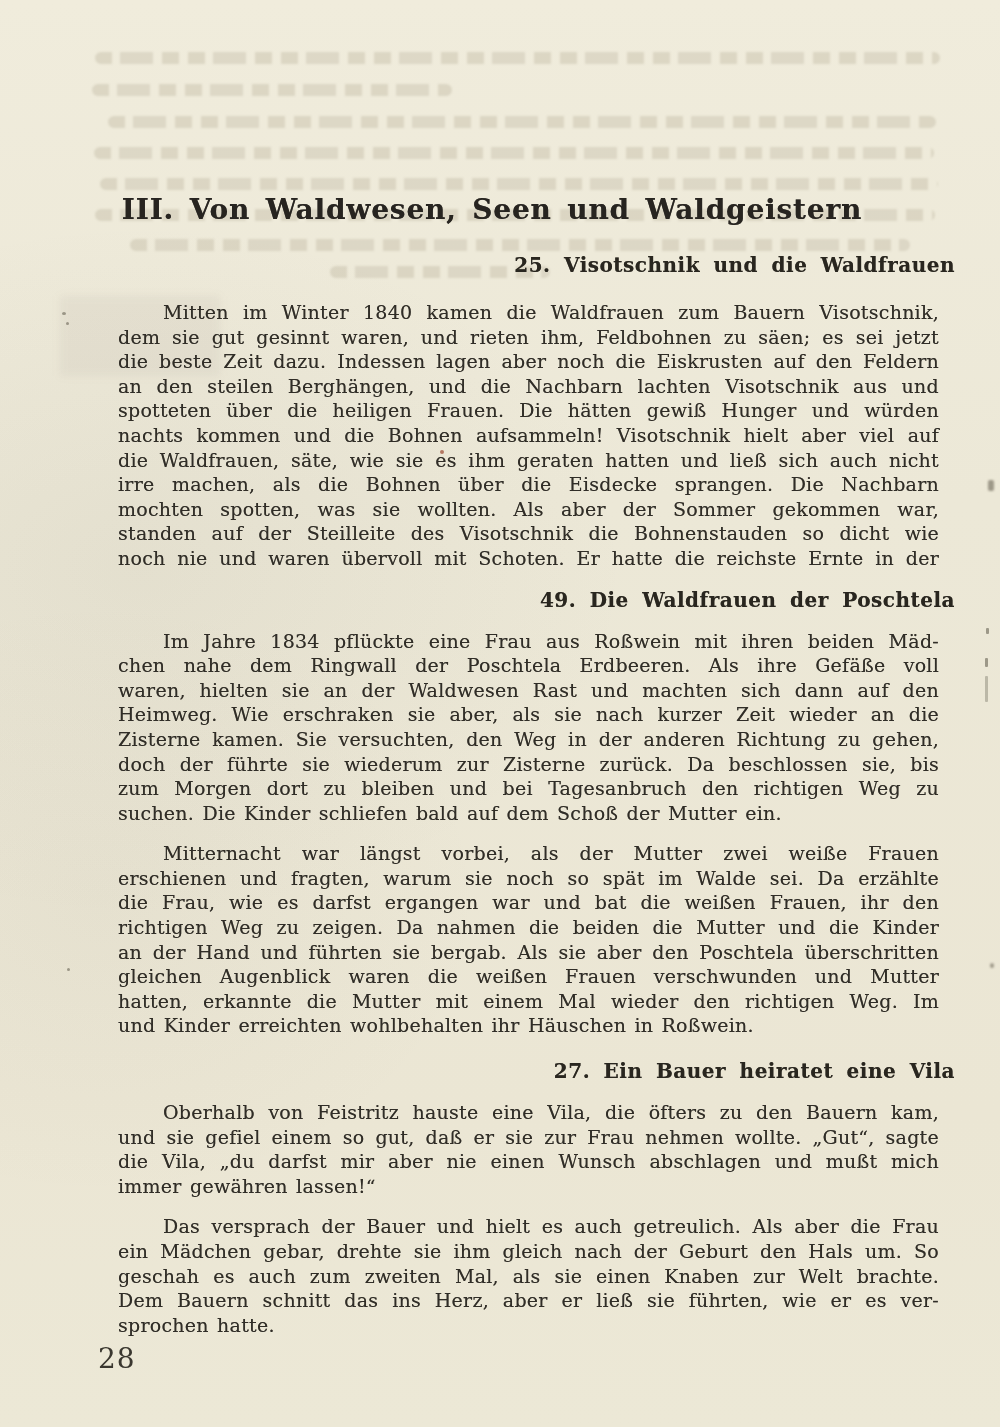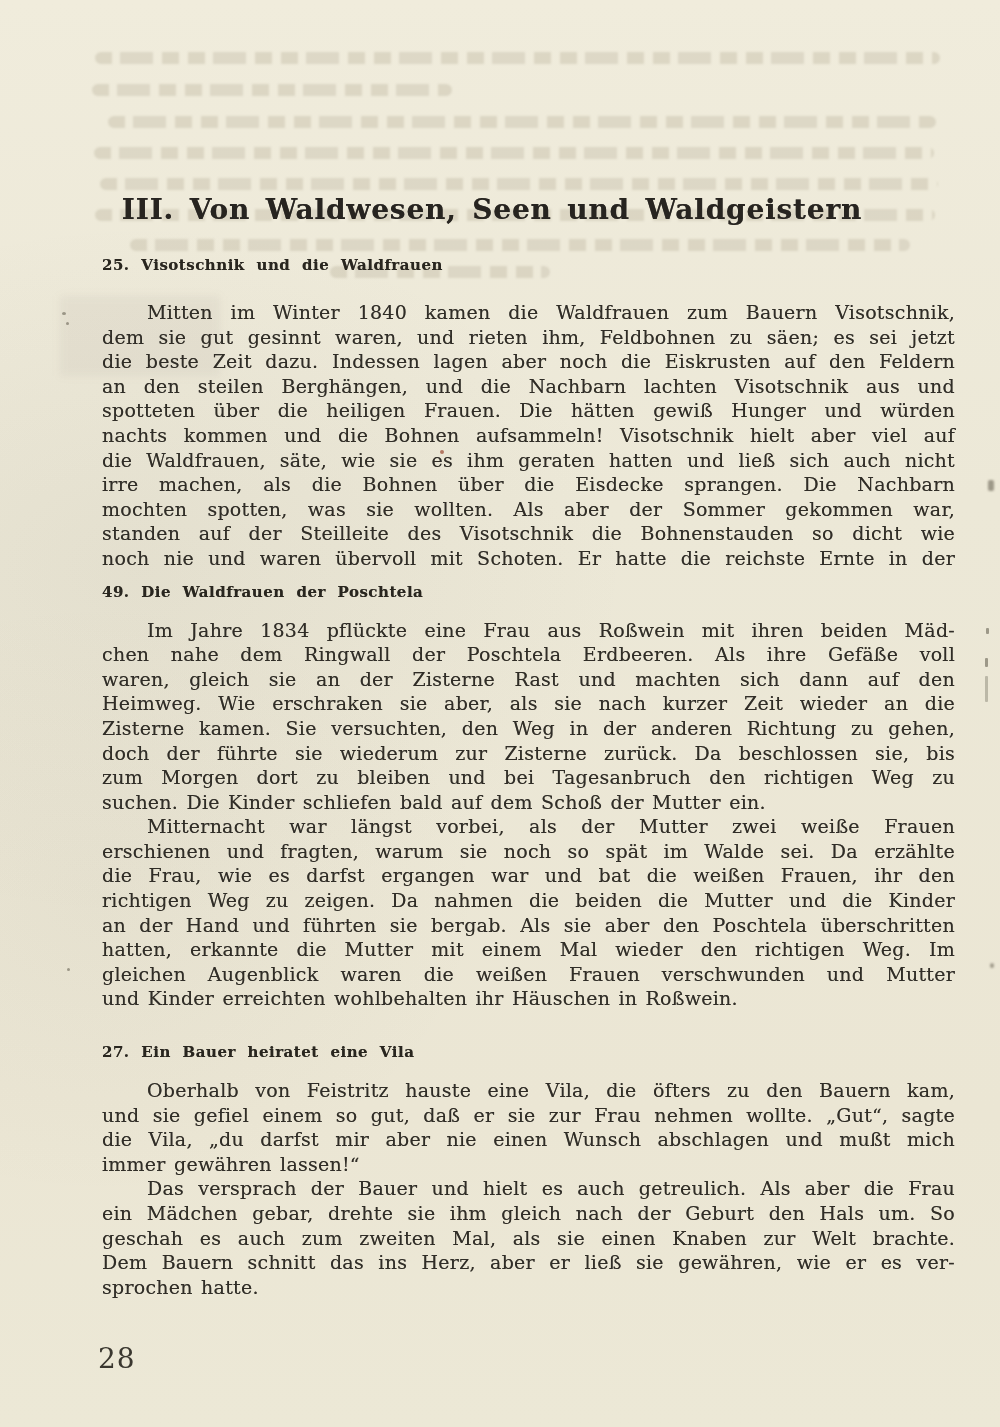--- a/index.html
+++ b/index.html
@@ -54,33 +54,33 @@
     z-index: 2;
     text-shadow: 0 0 0.6px rgba(39,36,32,0.65);
   }
   .content {
     position: absolute;
     top: 252px; left: 102px;
     width: 853px;
     z-index: 2;
   }
   .heading {
-    text-align: left;
-    font-size: 15px;
+    text-align: right;
+    font-size: 20px;
     font-weight: 700;
     line-height: 26px;
     letter-spacing: 0.5px;
     word-spacing: 6px;
     color: #29261f;
     margin: 8px 0 13px 0;
     text-shadow: 0 0 0.5px rgba(41,38,31,0.6);
   }
   .heading.h0 { margin-top: 0; margin-bottom: 22px; }
-  .heading.h2 { margin-top: 28px; }
-  .paragraph { margin: 0; }
+  .heading.h2 { margin-top: 20px; }
+  .paragraph { margin: 16px; }
   .line {
     font-size: 19px;
     line-height: 24.6px;
     letter-spacing: 0.25px;
     word-spacing: 2px;
     text-align: justify;
     text-align-last: justify;
     white-space: normal;
     color: #302d27;
     text-shadow: 0 0 0.5px rgba(48,45,39,0.55);
@@ -137,49 +137,49 @@
         <div class="line">die Waldfrauen, säte, wie sie es ihm geraten hatten und ließ sich auch nicht</div>
         <div class="line">irre machen, als die Bohnen über die Eisdecke sprangen. Die Nachbarn</div>
         <div class="line">mochten spotten, was sie wollten. Als aber der Sommer gekommen war,</div>
         <div class="line">standen auf der Steilleite des Visotschnik die Bohnenstauden so dicht wie</div>
         <div class="line">noch nie und waren übervoll mit Schoten. Er hatte die reichste Ernte in der</div>
       </div>
       <div class="heading h1">49. Die Waldfrauen der Poschtela</div>
       <div class="paragraph">
         <div class="line first">Im Jahre 1834 pflückte eine Frau aus Roßwein mit ihren beiden Mäd-</div>
         <div class="line">chen nahe dem Ringwall der Poschtela Erdbeeren. Als ihre Gefäße voll</div>
-        <div class="line">waren, gleich sie an der Zisterne Rast und machten sich dann auf den</div>
+        <div class="line">waren, hielten sie an der Waldwesen Rast und machten sich dann auf den</div>
         <div class="line">Heimweg. Wie erschraken sie aber, als sie nach kurzer Zeit wieder an die</div>
         <div class="line">Zisterne kamen. Sie versuchten, den Weg in der anderen Richtung zu gehen,</div>
         <div class="line">doch der führte sie wiederum zur Zisterne zurück. Da beschlossen sie, bis</div>
         <div class="line">zum Morgen dort zu bleiben und bei Tagesanbruch den richtigen Weg zu</div>
         <div class="line last">suchen. Die Kinder schliefen bald auf dem Schoß der Mutter ein.</div>
       </div>
       <div class="paragraph">
         <div class="line first">Mitternacht war längst vorbei, als der Mutter zwei weiße Frauen</div>
         <div class="line">erschienen und fragten, warum sie noch so spät im Walde sei. Da erzählte</div>
         <div class="line">die Frau, wie es darfst ergangen war und bat die weißen Frauen, ihr den</div>
         <div class="line">richtigen Weg zu zeigen. Da nahmen die beiden die Mutter und die Kinder</div>
         <div class="line">an der Hand und führten sie bergab. Als sie aber den Poschtela überschritten</div>
+        <div class="line">gleichen Augenblick waren die weißen Frauen verschwunden und Mutter</div>
         <div class="line">hatten, erkannte die Mutter mit einem Mal wieder den richtigen Weg. Im</div>
-        <div class="line">gleichen Augenblick waren die weißen Frauen verschwunden und Mutter</div>
         <div class="line last">und Kinder erreichten wohlbehalten ihr Häuschen in Roßwein.</div>
       </div>
       <div class="heading h2">27. Ein Bauer heiratet eine Vila</div>
       <div class="paragraph">
         <div class="line first">Oberhalb von Feistritz hauste eine Vila, die öfters zu den Bauern kam,</div>
         <div class="line">und sie gefiel einem so gut, daß er sie zur Frau nehmen wollte. „Gut“, sagte</div>
         <div class="line">die Vila, „du darfst mir aber nie einen Wunsch abschlagen und mußt mich</div>
         <div class="line last">immer gewähren lassen!“</div>
       </div>
       <div class="paragraph">
         <div class="line first">Das versprach der Bauer und hielt es auch getreulich. Als aber die Frau</div>
         <div class="line">ein Mädchen gebar, drehte sie ihm gleich nach der Geburt den Hals um. So</div>
         <div class="line">geschah es auch zum zweiten Mal, als sie einen Knaben zur Welt brachte.</div>
-        <div class="line">Dem Bauern schnitt das ins Herz, aber er ließ sie gewähren, wie er es ver-</div>
+        <div class="line">Dem Bauern schnitt das ins Herz, aber er ließ sie führten, wie er es ver-</div>
         <div class="line last">sprochen hatte.</div>
       </div>
     </div>
 
   <div class="page-number">28</div>
 
   <div class="speck" style="top:312px; left:62px;  width:4px; height:3px;"></div>
   <div class="speck" style="top:322px; left:66px;  width:3px; height:3px;"></div>
   <div class="speck soft" style="top:480px; left:988px; width:6px; height:11px; border-radius:2px;"></div>
   <div class="speck" style="top:628px; left:986px; width:3px; height:6px; border-radius:1px;"></div>

